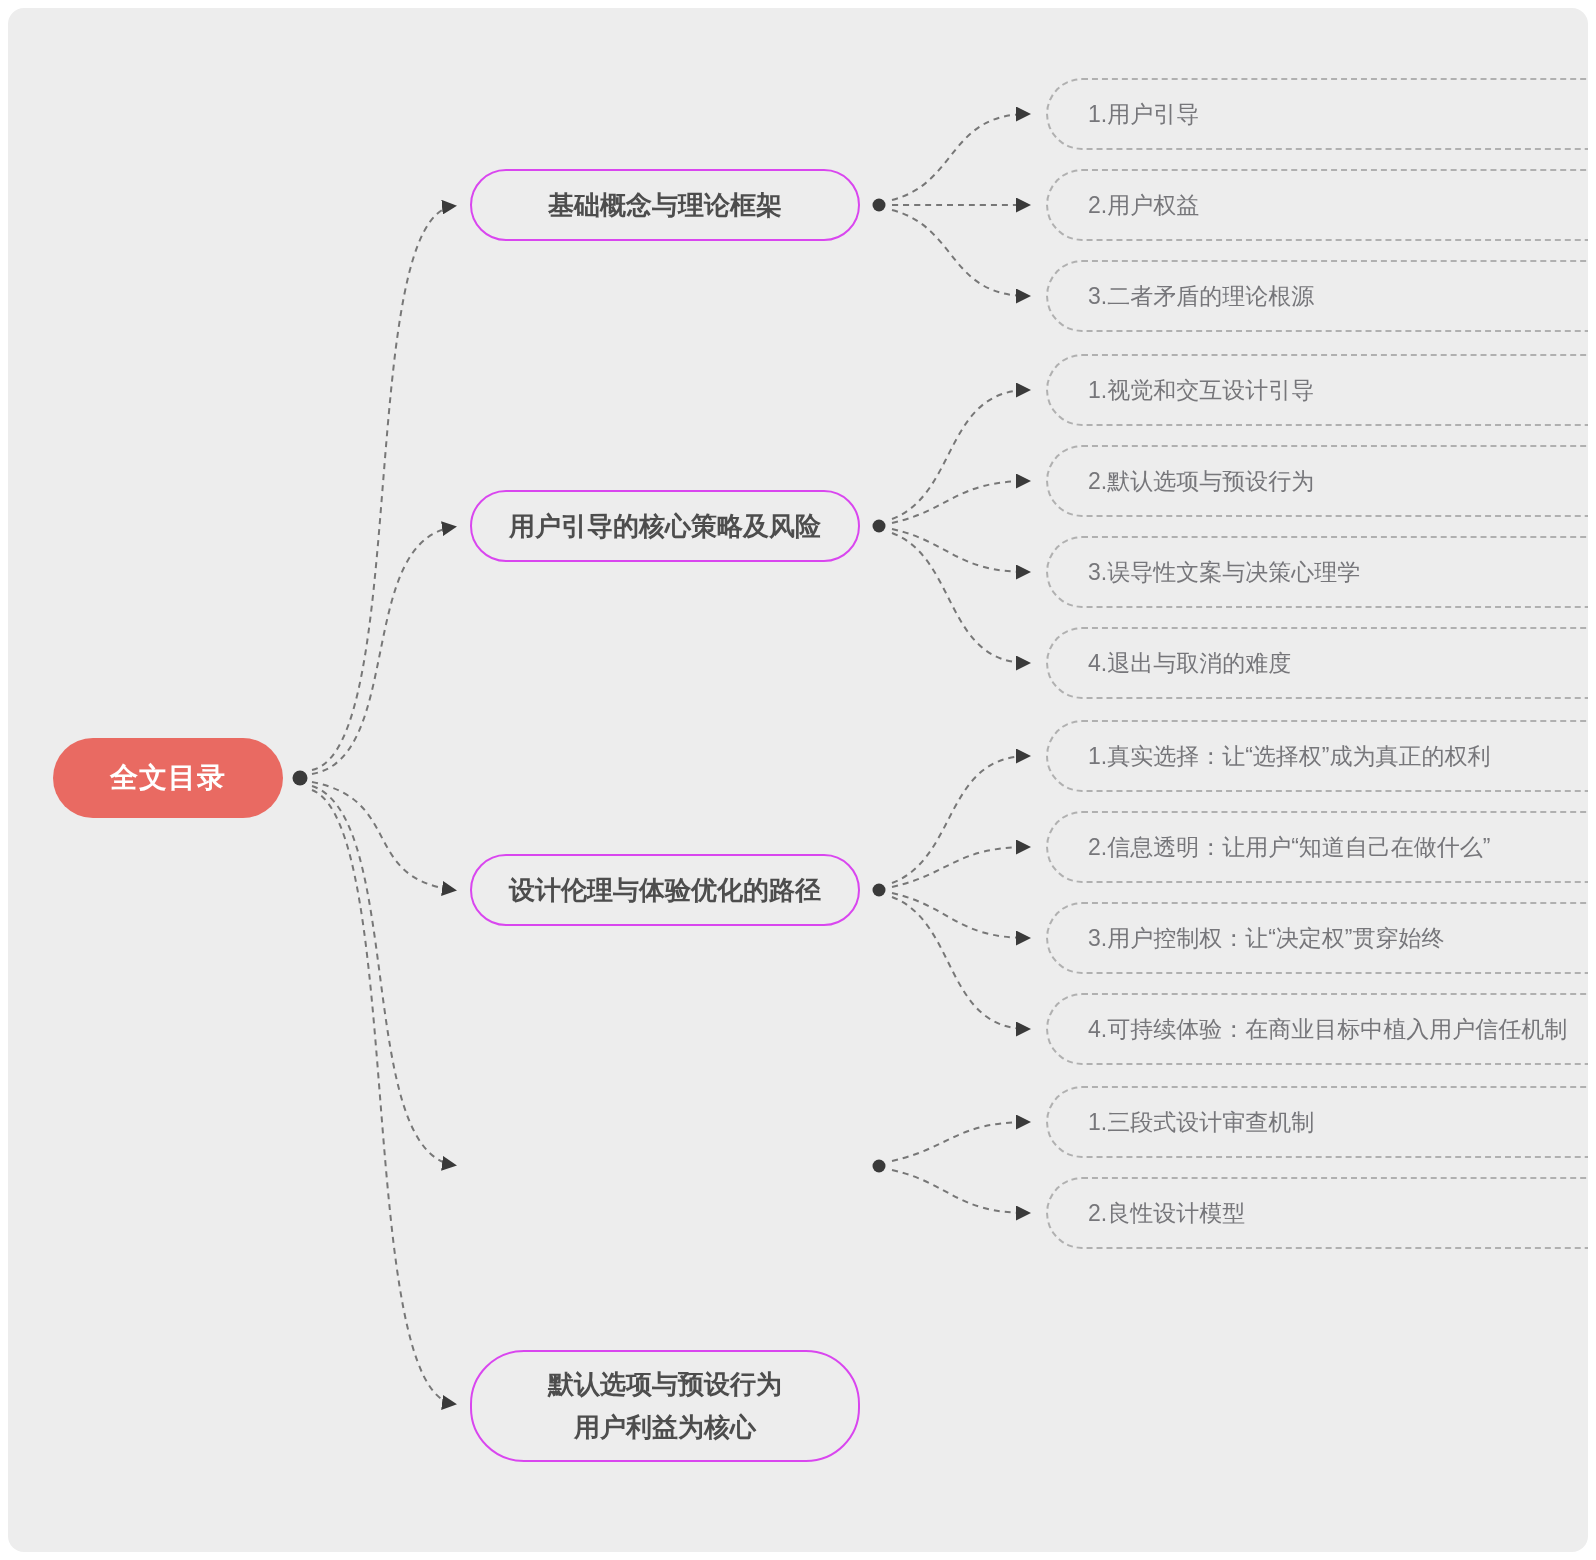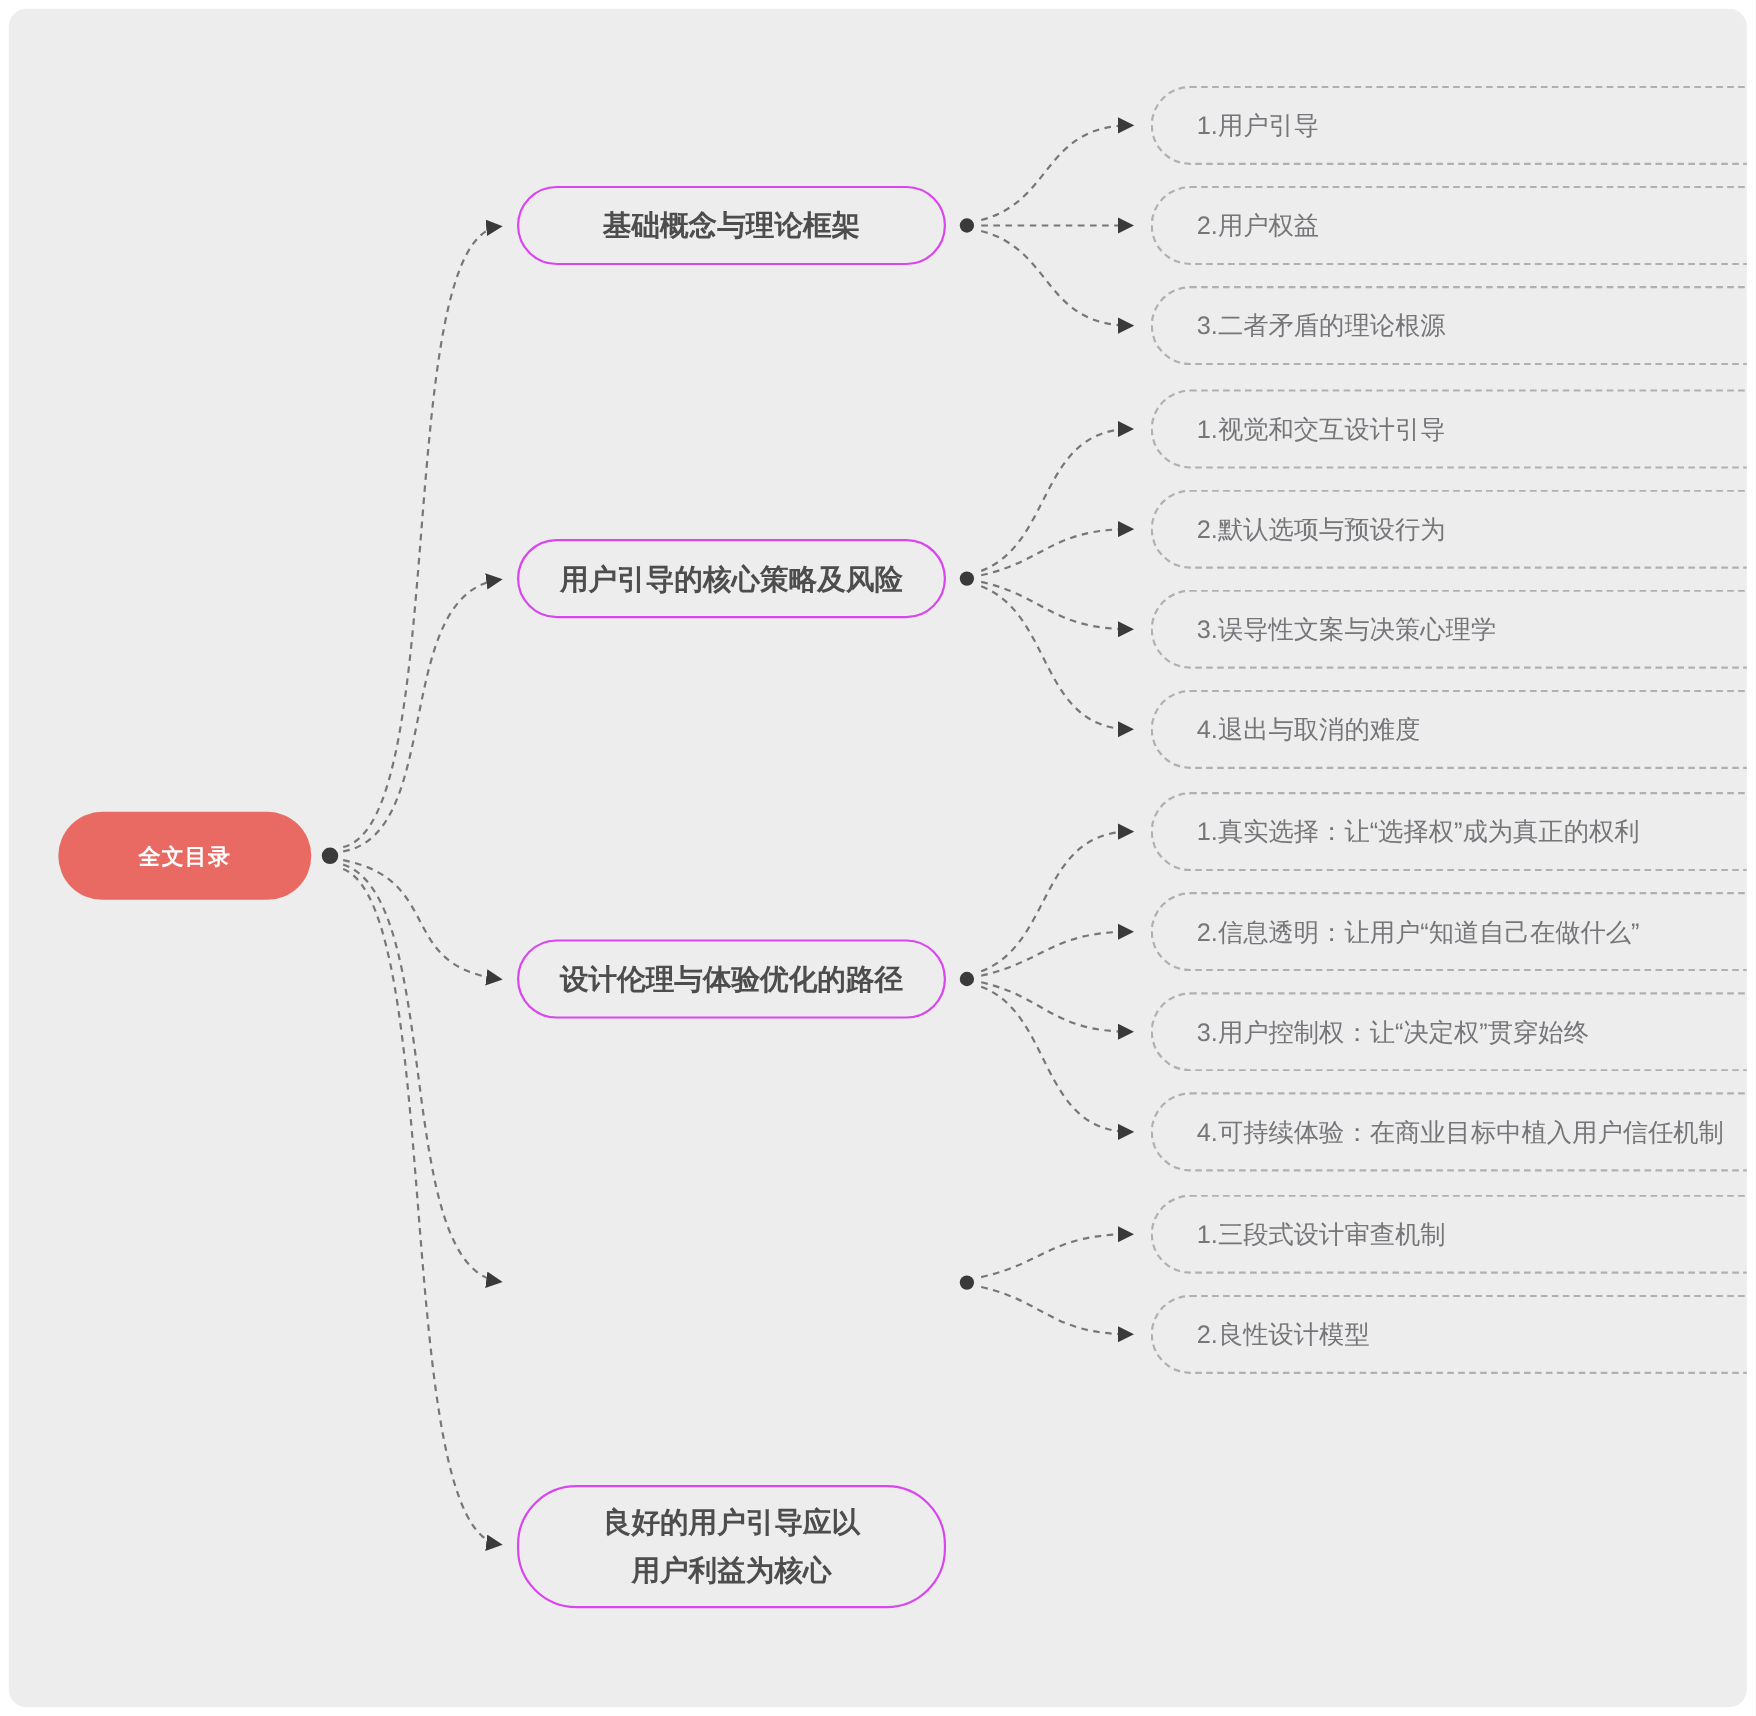--- a/index.html
+++ b/index.html
@@ -16,21 +16,21 @@
     position:absolute;left:-8px;top:-8px;width:1596px;height:1560px;
   }
   .stage > svg{position:absolute;left:0;top:0;}
   .node{
     position:absolute;display:flex;align-items:center;justify-content:center;
     box-sizing:border-box;
   }
   .root-node{
     left:53px;top:738px;width:230px;height:80px;
     background:#e96a62;border-radius:40px;
-    color:#ffffff;font-size:20px;font-weight:bold;letter-spacing:1px;
+    color:#ffffff;font-size:28px;font-weight:bold;letter-spacing:1px;
   }
   .branch-node{
     left:470px;width:390px;height:72px;
     border:2px solid #d946ef;border-radius:36px;
     color:#4d4d4d;font-size:26px;font-weight:bold;
     background:transparent;text-align:center;
   }
   .branch-node.tall{
     height:112px;border-radius:54px;flex-direction:column;line-height:1.65;
   }
@@ -86,21 +86,21 @@
         <circle cx="879" cy="1166" r="6.5"></circle>
       </g>
     </svg>
 
     <div class="node root-node">全文目录</div>
 
     <div class="node branch-node" style="top:169px">基础概念与理论框架</div>
     <div class="node branch-node" style="top:490px">用户引导的核心策略及风险</div>
     <div class="node branch-node" style="top:854px">设计伦理与体验优化的路径</div>
     <div class="node branch-node tall" style="top:1350px">
-      <span>良好的用户引导应以</span>
+      <span>默认选项与预设行为</span>
       <span>用户利益为核心</span>
     </div>
 
     <div class="node leaf-node" style="top:78px">1.用户引导</div>
     <div class="node leaf-node" style="top:169px">2.用户权益</div>
     <div class="node leaf-node" style="top:260px">3.二者矛盾的理论根源</div>
 
     <div class="node leaf-node" style="top:354px">1.视觉和交互设计引导</div>
     <div class="node leaf-node" style="top:445px">2.默认选项与预设行为</div>
     <div class="node leaf-node" style="top:536px">3.误导性文案与决策心理学</div>

